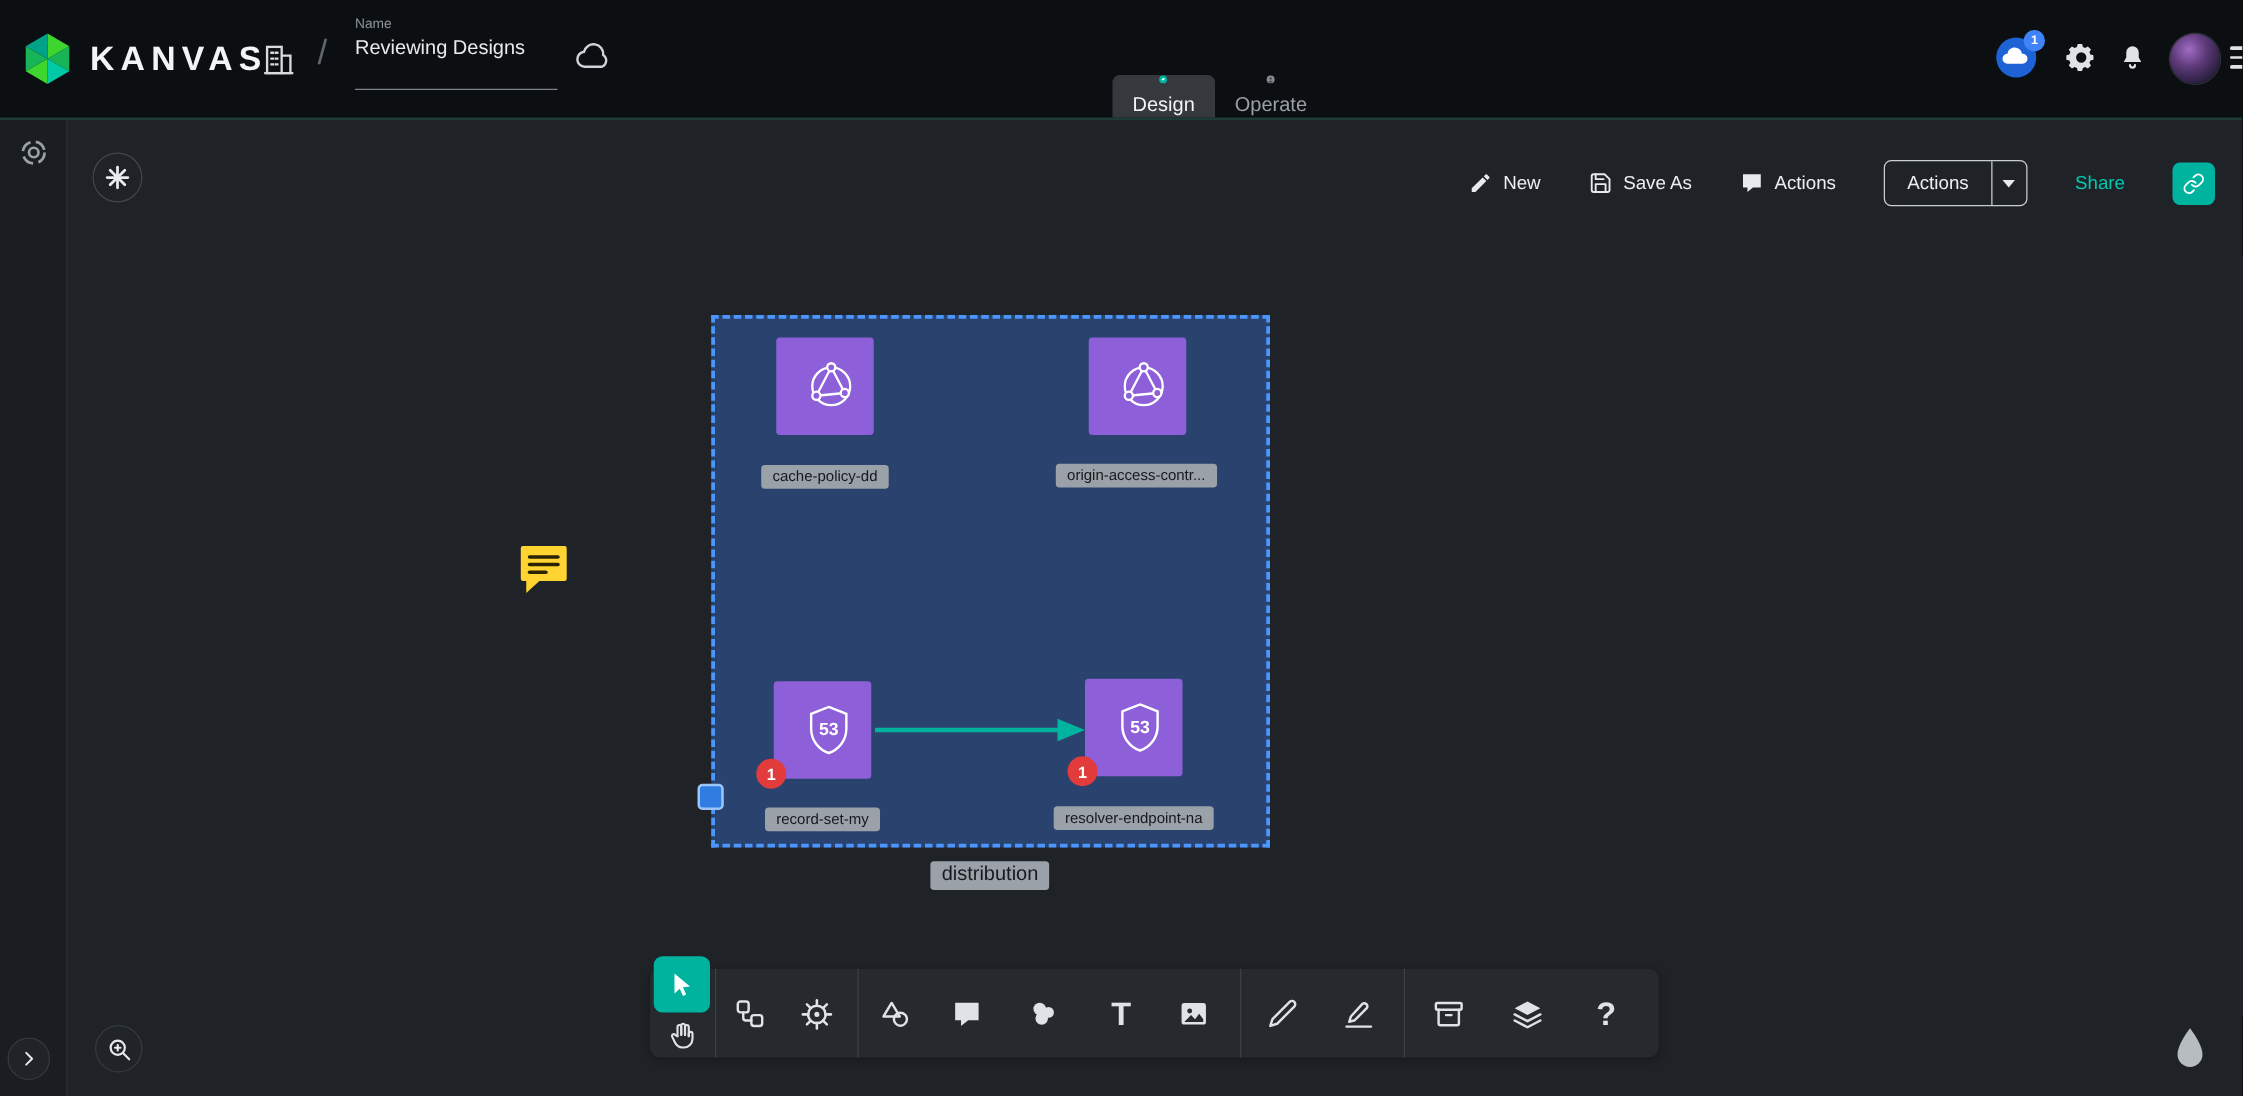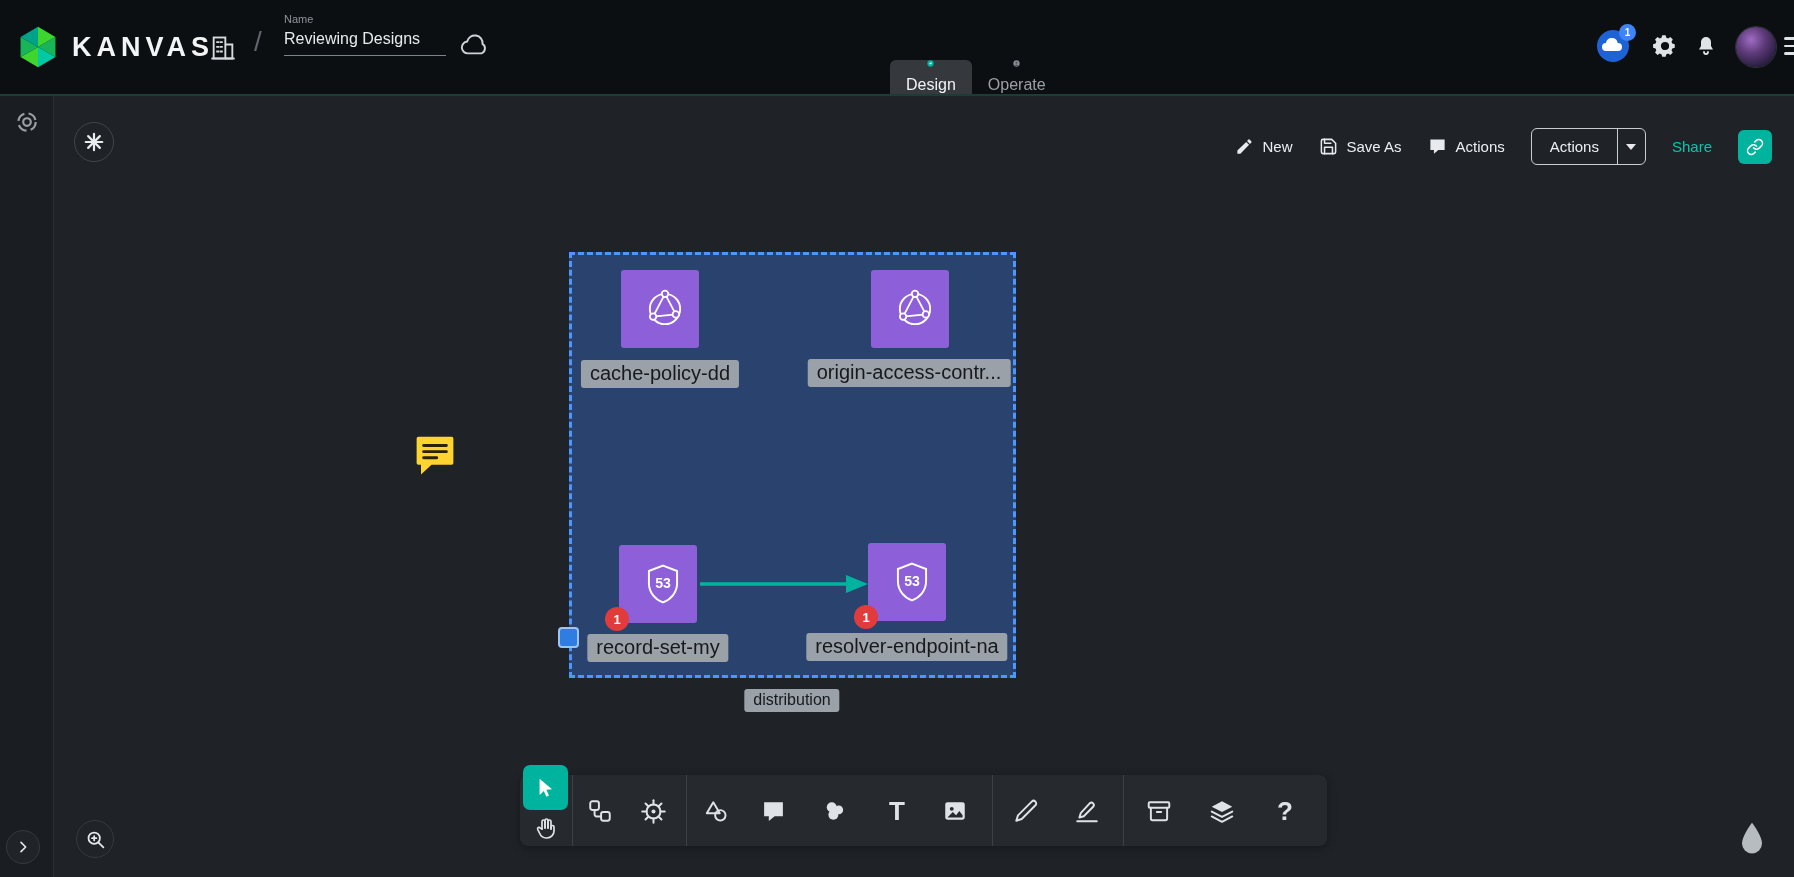--- a/index.html
+++ b/index.html
@@ -8,55 +8,55 @@
 
   
   .header { position:absolute; inset:0 0 auto 0; height:96px; background:#0c0f12; z-index:10; border-bottom:2px solid #1c3c36; }
   .logo { position:absolute; left:16px; top:25px; display:flex; align-items:center; gap:12px; }
   .logo-text { font-size:27px; font-weight:bold; color:#f2f4f5; letter-spacing:5px; }
   .hbtn { position:absolute; background:none; border:none; cursor:pointer; display:flex; align-items:center; justify-content:center; }
   .building-btn { left:206px; top:31px; width:34px; height:34px; }
   .slash { position:absolute; left:254px; top:26px; font-size:28px; color:#5f666c; font-weight:300; }
   .name-field { position:absolute; left:284px; top:13px; }
   .name-field label { display:block; font-size:11px; color:#8d949a; margin-bottom:2px; }
-  .name-field input { width:162px; background:transparent; border:none; border-bottom:1px solid #7d848b; outline:none; color:#e8eaed; font-size:16px; padding:3px 0 7px; font-family:"Liberation Sans", sans-serif; }
+  .name-field input { width:162px; background:transparent; border:none; border-bottom:1px solid #7d848b; outline:none; color:#e8eaed; font-size:16px; padding:3px 0 23px; font-family:"Liberation Sans", sans-serif; }
   .cloud-btn { left:458px; top:32px; width:34px; height:26px; }
   .tabs { position:absolute; left:890px; bottom:0; display:flex; z-index:11; }
   .tab { display:flex; align-items:center; gap:9px; height:34px; padding:0 16px; font-size:16px; border-radius:6px 6px 0 0; cursor:pointer; background:transparent; border:none; color:#9aa0a6; font-family:"Liberation Sans", sans-serif;flex-direction:column; }
   .tab.active { background:#35393e; color:#f1f3f4; }
   .provider-btn { left:1596px; top:29px; width:34px; height:34px; position:absolute; background:none; border:none; }
   .pbadge { position:absolute; top:-5px; right:-6px; min-width:17px; height:17px; border-radius:9px; background:#3f83f8; color:#fff; font-size:10px; font-weight:bold; display:flex; align-items:center; justify-content:center; padding:0 3px; }
   .gear-btn { left:1650px; top:31px; width:30px; height:30px; }
   .bell-btn { left:1692px; top:32px; width:27px; height:28px; }
   .avatar { position:absolute; left:1736px; top:27px; width:40px; height:40px; border-radius:50%; border:none; cursor:pointer;
             background:radial-gradient(circle at 38% 32%, #a06cc5 0%, #5d3a78 38%, #221a38 80%); box-shadow:0 0 0 1px #2c3237; }
   .burger { position:absolute; left:1784px; top:37px; width:24px; display:flex; flex-direction:column; gap:5px; background:none; border:none; }
   .burger span { display:block; height:2.5px; background:#dfe3e6; border-radius:2px; }
 
   
   .sidebar { position:absolute; left:0; top:96px; width:54px; height:781px; background:#1a1e22; border-right:1px solid #2a2f34; z-index:5; }
   .sidebar-logo { margin:13px auto 0; width:26px; height:26px; display:block; }
   .expand-btn { position:absolute; left:6px; top:830px; width:34px; height:34px; border-radius:50%; background:#202428; border:1px solid #343a40; z-index:8; display:flex; align-items:center; justify-content:center; cursor:pointer; }
 
   
-  .ctoolbar { position:absolute; top:128px; right:22px; display:flex; align-items:center; gap:26px; z-index:6; }
+  .ctoolbar { position:absolute; top:128px; right:22px; display:flex; align-items:center; gap:38px; z-index:6; }
   .tbtn { display:flex; align-items:center; gap:9px; color:#eceff1; font-size:15px; background:none; border:none; cursor:pointer; font-family:"Liberation Sans", sans-serif; }
   .actions-btn { display:flex; align-items:stretch; border:1px solid #c8cdd2; border-radius:6px; height:37px; color:#eceff1; font-size:15px; background:none; cursor:pointer; padding:0; font-family:"Liberation Sans", sans-serif; }
   .actions-label { padding:0 18px; display:flex; align-items:center; }
   .actions-caret { width:28px; border-left:1px solid #c8cdd2; display:flex; align-items:center; justify-content:center; }
   .share-btn { color:#00c9ae; font-size:15px; background:none; border:none; cursor:pointer; font-family:"Liberation Sans", sans-serif; }
   .link-btn { width:34px; height:34px; border-radius:6px; background:#00b39f; border:none; display:flex; align-items:center; justify-content:center; cursor:pointer; }
 
   
   .selection { position:absolute; left:569px; top:252px; width:447px; height:426px; background:rgba(56,106,196,0.45); border:3px dashed #4b96ff; z-index:2; }
   .node { position:absolute; width:78px; height:78px; background:#8d5fd8; border-radius:3px; display:flex; align-items:center; justify-content:center; z-index:3; cursor:pointer;padding-left:10px; }
   .n1 { left:621px; top:270px; } .n2 { left:871px; top:270px; }
   .n3 { left:619px; top:545px; } .n4 { left:868px; top:543px; }
   .edge { position:absolute; left:696px; top:569px; z-index:3; }
-  .node-label { position:absolute; transform:translateX(-50%); background:#9aa1a8; color:#17191c; font-size:20px; padding:2px 9px 3px; border-radius:3px; white-space:nowrap; z-index:4; }
+  .node-label { position:absolute; transform:translateX(-50%); background:#9aa1a8; color:#17191c; font-size:12px; padding:2px 9px 3px; border-radius:3px; white-space:nowrap; z-index:4;margin-top:12px; }
   .l1 { left:660px; top:360px; } .l2 { left:909px; top:359px; }
   .l3 { left:658px; top:634px; } .l4 { left:907px; top:633px; }
   .group-label { position:absolute; left:792px; top:689px; transform:translateX(-50%); background:#9aa1a8; color:#17191c; font-size:16px; padding:2px 9px 3px; border-radius:3px; z-index:4; }
   .count-badge { position:absolute; width:24px; height:24px; border-radius:50%; background:#e23b3b; color:#fff; font-size:13px; font-weight:bold; display:flex; align-items:center; justify-content:center; z-index:5; }
   .b3 { left:605px; top:607px; } .b4 { left:854px; top:605px; }
   .sel-handle { position:absolute; left:558px; top:627px; width:21px; height:21px; background:#2f7de1; border:2px solid #9cc5f7; border-radius:4px; z-index:5; cursor:pointer; }
   .comment-marker { position:absolute; left:414px; top:433px; z-index:4; background:none; border:none; cursor:pointer; }
 
   
   .dock { position:absolute; left:520px; top:775px; width:807px; height:71px; background:#26292e; border-radius:8px; z-index:6; box-shadow:0 2px 8px rgba(0,0,0,0.35); }

